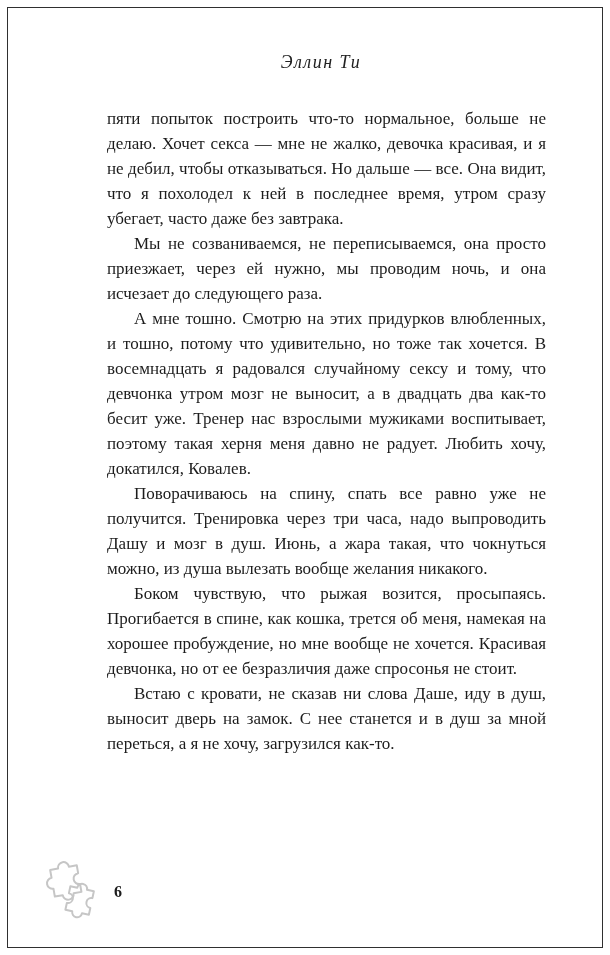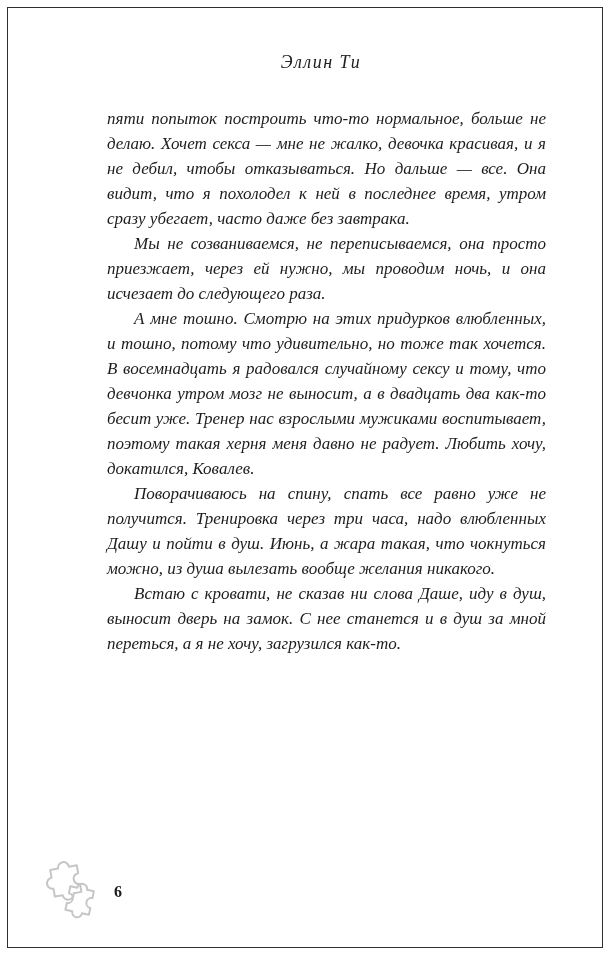--- a/index.html
+++ b/index.html
@@ -37,21 +37,20 @@
   }
   .text-block {
     position: absolute;
     top: 106px;
     left: 107px;
     width: 439px;
     font-size: 17px;
     line-height: 25px;
     text-align: justify;
     hyphens: auto;
-    font-style: italic;
     -webkit-hyphens: auto;
   }
   .text-block p {
     margin: 0;
     text-indent: 27px;
   }
   .text-block p.no-indent {
     text-indent: 0;
   }
   .footer {
@@ -79,21 +78,22 @@
 <body>
 
 <div class="frame"></div>
 
 <div class="author">Эллин Ти</div>
 
 <div class="text-block">
   <p class="no-indent">пяти попыток построить что-то нормальное, больше не делаю. Хочет секса — мне не жалко, девочка красивая, и я не дебил, чтобы отказываться. Но дальше — все. Она видит, что я похолодел к ней в последнее время, утром сразу убегает, часто даже без завтрака.</p>
   <p>Мы не созваниваемся, не переписываемся, она просто приезжает, через ей нужно, мы проводим ночь, и она исчезает до следующего раза.</p>
   <p>А мне тошно. Смотрю на этих придурков влюбленных, и тошно, потому что удивительно, но тоже так хочется. В восемнадцать я радовался случайному сексу и тому, что девчонка утром мозг не выносит, а в двадцать два как-то бесит уже. Тренер нас взрослыми мужиками воспитывает, поэтому такая херня меня давно не радует. Любить хочу, докатился, Ковалев.</p>
-  <p>Поворачиваюсь на спину, спать все равно уже не получится. Тренировка через три часа, надо влюбленных Дашу и пойти в душ. Июнь, а жара такая, что чокнуться можно, из душа вылезать вообще желания никакого.</p>
+  <p>Поворачиваюсь на спину, спать все равно уже не получится. Тренировка через три часа, надо выпроводить Дашу и мозг в душ. Июнь, а жара такая, что чокнуться можно, из душа вылезать вообще желания никакого.</p>
+  <p>Боком чувствую, что рыжая возится, просыпаясь. Прогибается в спине, как кошка, трется об меня, намекая на хорошее пробуждение, но мне вообще не хочется. Красивая девчонка, но от ее безразличия даже спросонья не стоит.</p>
   <p>Встаю с кровати, не сказав ни слова Даше, иду в душ, выносит дверь на замок. С нее станется и в душ за мной переться, а я не хочу, загрузился как-то.</p>
 </div>
 
 <div class="footer">
   <svg class="ornament" width="62" height="72" viewBox="0 0 62 72" aria-hidden="true">
     <g fill="none" stroke="#c6c6c6" stroke-width="2" stroke-linejoin="round">
       <path transform="rotate(-10 24 30)" d="M8 18 h8 a5.5 5.5 0 1 1 11 0 h8 v8 a5.5 5.5 0 1 0 0 11 v8 h-8 a5.5 5.5 0 1 1 -11 0 h-8 v-8 a5.5 5.5 0 1 1 0 -11 z"></path>
       <path transform="rotate(12 38 50)" d="M24 40 h7 a5 5 0 1 1 10 0 h7 v7 a5 5 0 1 0 0 10 v7 h-7 a5 5 0 1 1 -10 0 h-7 v-7 a5 5 0 1 0 0 -10 z"></path>
     </g>
   </svg>

